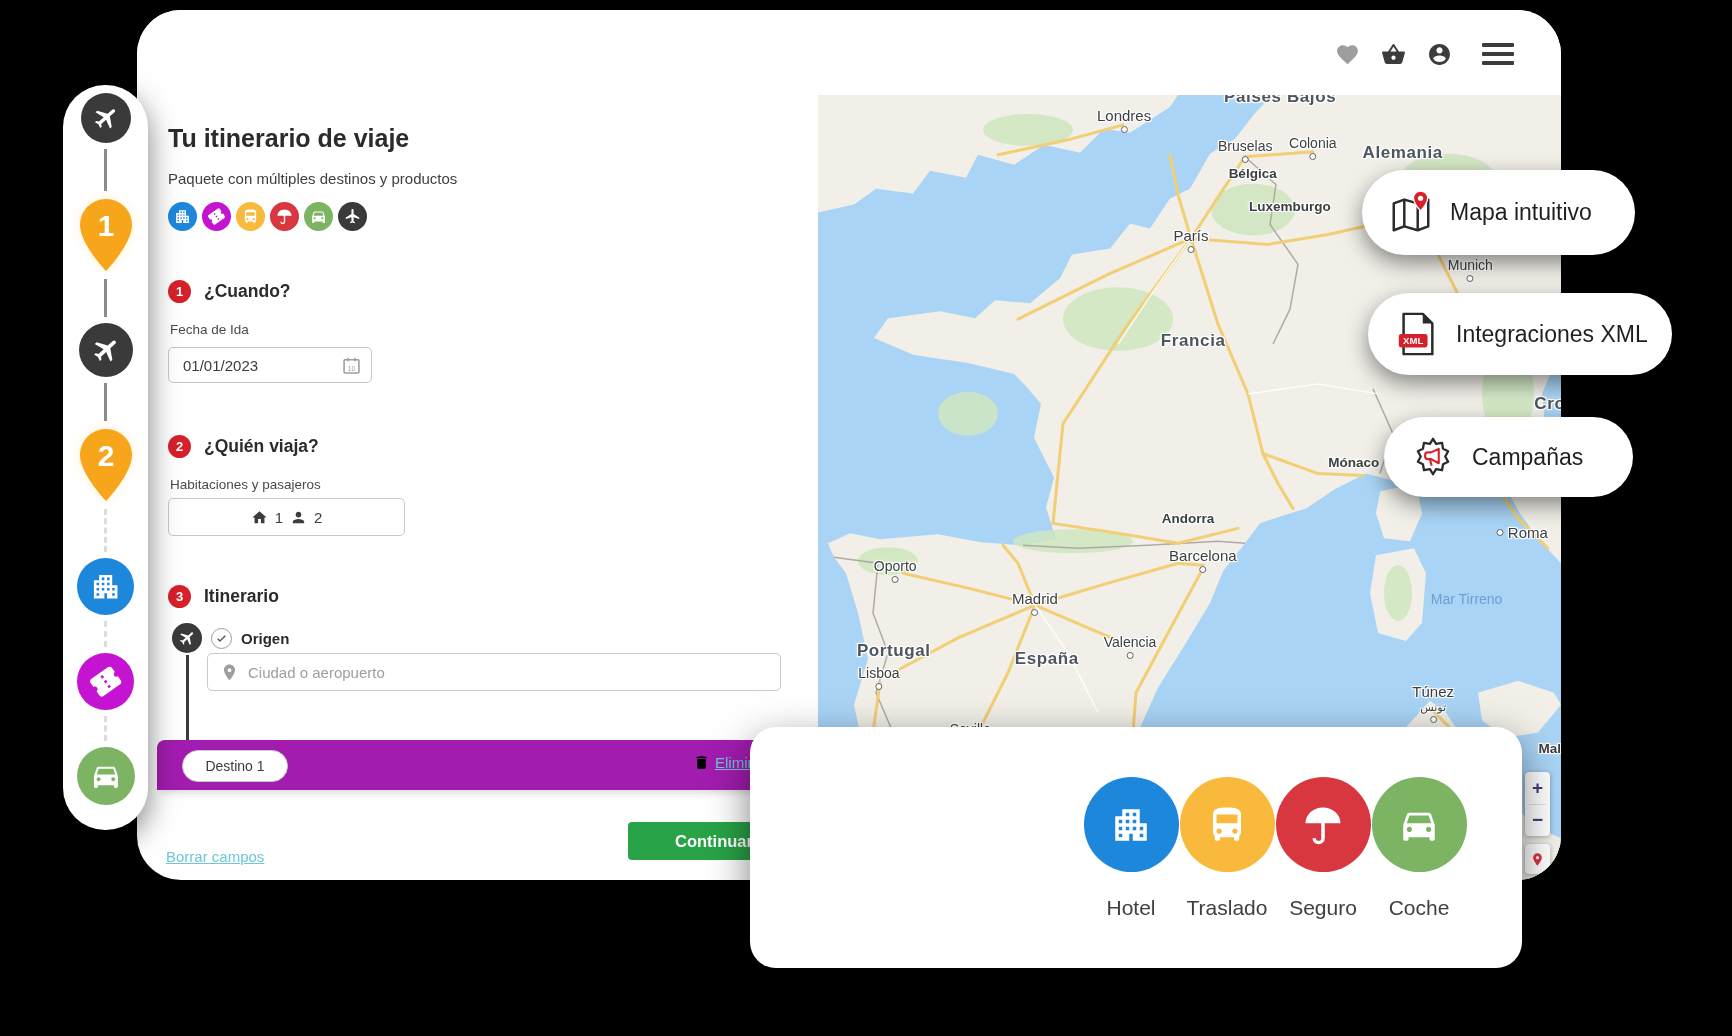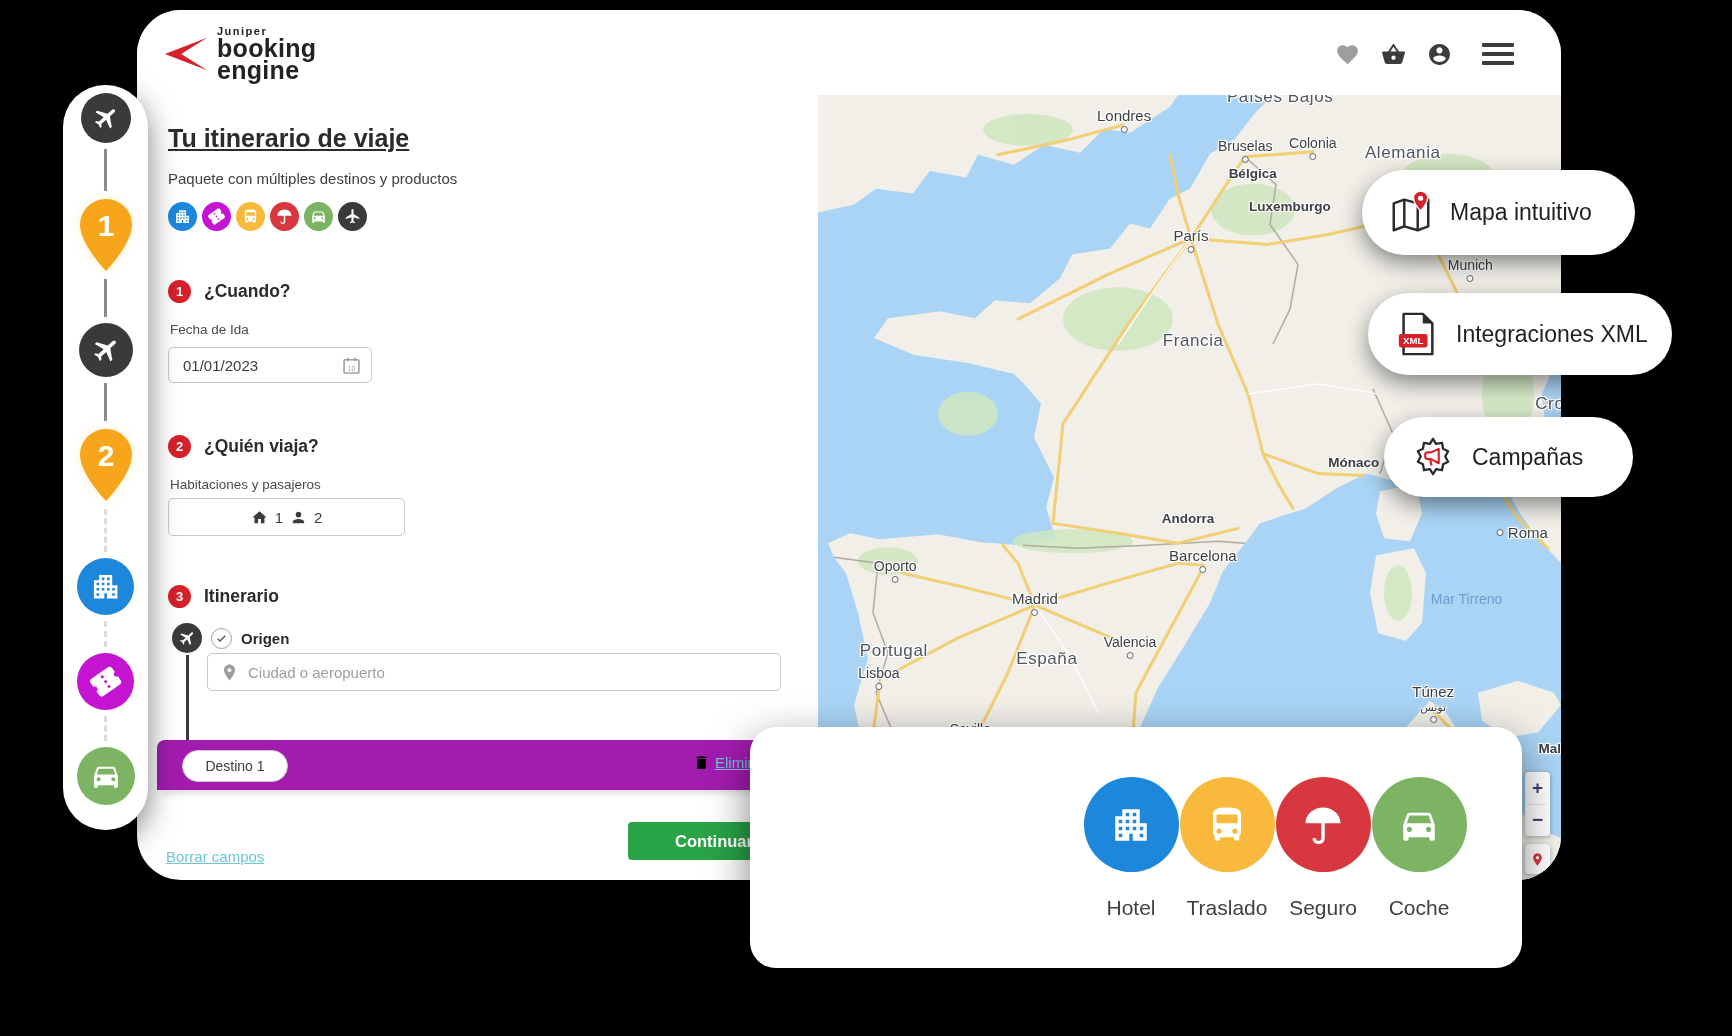--- a/index.html
+++ b/index.html
@@ -13,21 +13,21 @@
   .logo{position:absolute;left:26px;top:16px;display:flex;align-items:center;gap:8px;}
   .logo-mark{width:46px;height:40px;}
   .logo-super{font-size:11px;font-weight:bold;letter-spacing:1.5px;color:#222;line-height:11px;}
   .logo-line{font-size:25px;font-weight:bold;color:#222;line-height:22px;letter-spacing:.3px;}
   .header-icons{position:absolute;left:1198px;top:32px;display:flex;gap:21px;align-items:center;}
   .hicon{width:25px;height:25px;display:inline-block;cursor:pointer;}
   .hicon svg{width:100%;height:100%;}
   .menu-btn{position:absolute;left:1345px;top:33px;width:32px;height:24px;cursor:pointer;color:#3C3C3C;}
 
   
-  .f-title{position:absolute;left:31px;top:114px;font-size:25px;font-weight:bold;color:#2b2b2b;text-decoration:underline;}
+  .f-title{position:absolute;left:31px;top:114px;font-size:25px;font-weight:bold;color:#2b2b2b;}
   .f-sub{position:absolute;left:31px;top:160px;font-size:15px;color:#3f3f3f;}
   .prodicons{position:absolute;left:31px;top:192px;display:flex;gap:5px;}
   .picon{width:29px;height:29px;border-radius:50%;display:flex;align-items:center;justify-content:center;color:#fff;}
   .picon svg{width:17px;height:17px;}
   .sec-head{position:absolute;display:flex;align-items:center;gap:13px;}
   .badge{width:23px;height:23px;border-radius:50%;color:#fff;font-size:13px;font-weight:bold;
     display:flex;align-items:center;justify-content:center;}
   .sec-title{font-size:17.5px;font-weight:bold;color:#2b2b2b;}
   .f-label{position:absolute;font-size:13.5px;color:#4a4a4a;}
   .f-input{position:absolute;border:1px solid #c9c9c9;border-radius:5px;background:#fff;box-sizing:border-box;}
@@ -57,21 +57,21 @@
   .clear-link{position:absolute;left:29px;top:838px;cursor:pointer;}
   .continue-btn{position:absolute;left:491px;top:812px;width:172px;height:38px;border:none;border-radius:4px;
     color:#fff;font-size:16.5px;font-weight:bold;font-family:"Liberation Sans",sans-serif;cursor:pointer;}
 
   
   .map{position:absolute;left:681px;top:85px;width:743px;height:785px;overflow:hidden;cursor:grab;}
   .map svg.geo{position:absolute;left:0;top:0;width:100%;height:100%;}
   .mlabels{position:absolute;left:0;top:0;width:100%;height:100%;pointer-events:none;}
   .mlabel{position:absolute;transform:translateX(-50%);text-align:center;white-space:nowrap;
     text-shadow:-1px -1px 0 #fff,1px -1px 0 #fff,-1px 1px 0 #fff,1px 1px 0 #fff,0 0 4px #fff;}
-  .l-country{font-size:17px;font-weight:normal;color:#4E555E;letter-spacing:.6px;text-align:right;}
+  .l-country{font-size:17px;font-weight:bold;color:#4E555E;letter-spacing:.6px;text-align:right;}
   .l-country-sm{font-size:13.5px;font-weight:bold;color:#3C4043;}
   .l-city-lg{font-size:15px;color:#3C4043;}
   .l-city{font-size:14px;color:#3C4043;}
   .l-city-sm{font-size:12.5px;color:#3C4043;}
   .l-sea{font-size:14px;color:#6D9ED0;text-shadow:none;}
   .l-sub{font-size:11px;color:#3C4043;margin-top:1px;}
   .mdot{width:7px;height:7px;border:1.8px solid #5f6368;background:#fff;border-radius:50%;box-sizing:border-box;}
   .mdot-b{margin:2px auto 0;}
   .dotrow{display:flex;align-items:center;gap:4px;justify-content:flex-start;}
   .zoombox{position:absolute;left:707px;top:677px;width:25px;height:64px;background:#fff;border-radius:4px;
@@ -305,30 +305,20 @@
         <div class="zbtn">−</div>
       </div>
       <div class="pegbox">
         <svg viewBox="0 0 24 24">
             <path fill="currentColor" d="M12 2C8.13 2 5 5.13 5 8.85 5 14 12 22 12 22s7-8.15 7-13.15C19 5.13 15.87 2 12 2zm0 9.5a2.5 2.5 0 1 1 0-5 2.5 2.5 0 0 1 0 5z"></path>
           </svg>
       </div>
     </div>
 
     <div class="card-header">
-      <div class="logo">
-        <svg class="logo-mark" viewBox="0 0 48 40">
-          <path fill-rule="evenodd" fill="#D6202A" d="M46 3 L2 20 L46 37 L19 20 Z"></path>
-        </svg>
-        <div>
-          <div class="logo-super">Juniper</div>
-          <div class="logo-line">booking</div>
-          <div class="logo-line">engine</div>
-        </div>
-      </div>
       <div class="header-icons" id="header-icons">
           <span class="hicon" style="color: rgb(158, 158, 158);"><svg viewBox="0 0 24 24">
               <path fill="currentColor" d="M12 21.35l-1.45-1.32C5.4 15.36 2 12.28 2 8.5 2 5.42 4.42 3 7.5 3c1.74 0 3.41.81 4.5 2.09C13.09 3.81 14.76 3 16.5 3 19.58 3 22 5.42 22 8.5c0 3.78-3.4 6.86-8.55 11.54L12 21.35z"></path>
             </svg></span>
           <span class="hicon" style="color: rgb(60, 60, 60);"><svg viewBox="0 0 24 24">
               <path fill="currentColor" d="M17.21 9l-4.38-6.56c-.19-.28-.51-.42-.83-.42-.32 0-.64.14-.83.43L6.79 9H2c-.55 0-1 .45-1 1 0 .09.01.18.04.27l2.54 9.27c.23.84 1 1.46 1.92 1.46h13c.92 0 1.69-.62 1.93-1.46l2.54-9.27L23 10c0-.55-.45-1-1-1h-4.79zM9 9l3-4.4L15 9H9zm3 8c-1.1 0-2-.9-2-2s.9-2 2-2 2 .9 2 2-.9 2-2 2z"></path>
             </svg></span>
           <span class="hicon" style="color: rgb(60, 60, 60);"><svg viewBox="0 0 24 24">
               <path fill="currentColor" d="M12 2C6.48 2 2 6.48 2 12s4.48 10 10 10 10-4.48 10-10S17.52 2 12 2zm0 3c1.66 0 3 1.34 3 3s-1.34 3-3 3-3-1.34-3-3 1.34-3 3-3zm0 14.2c-2.5 0-4.71-1.28-6-3.22.03-1.99 4-3.08 6-3.08 1.99 0 5.97 1.09 6 3.08-1.29 1.94-3.5 3.22-6 3.22z"></path>
             </svg></span>

